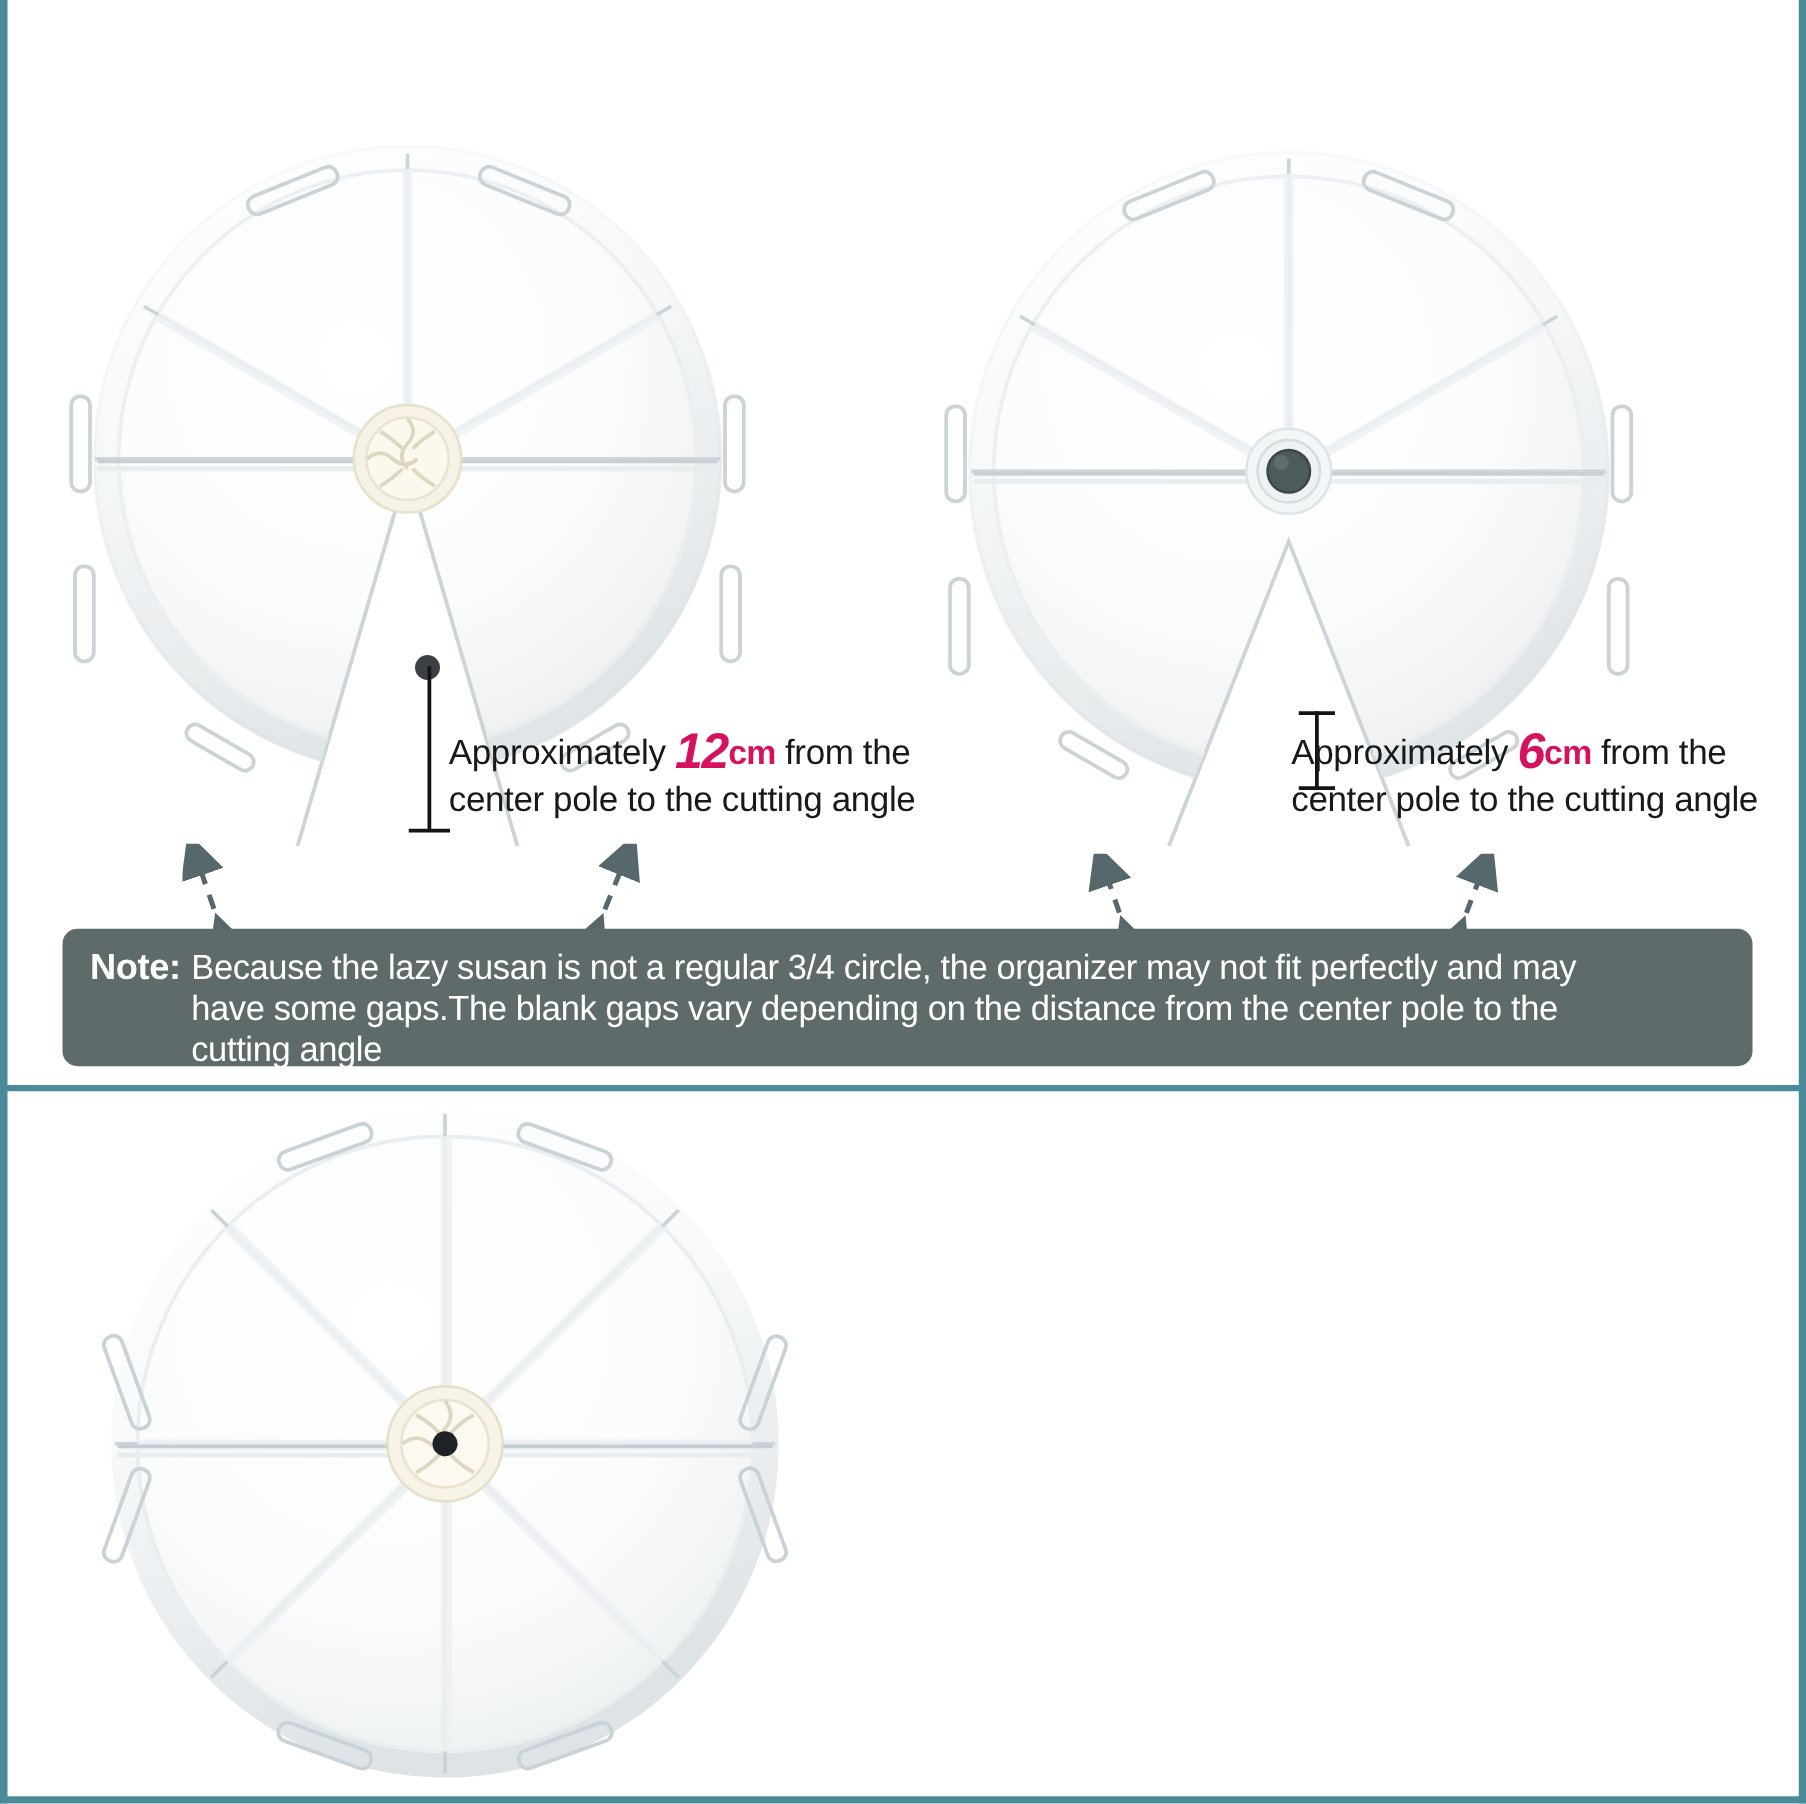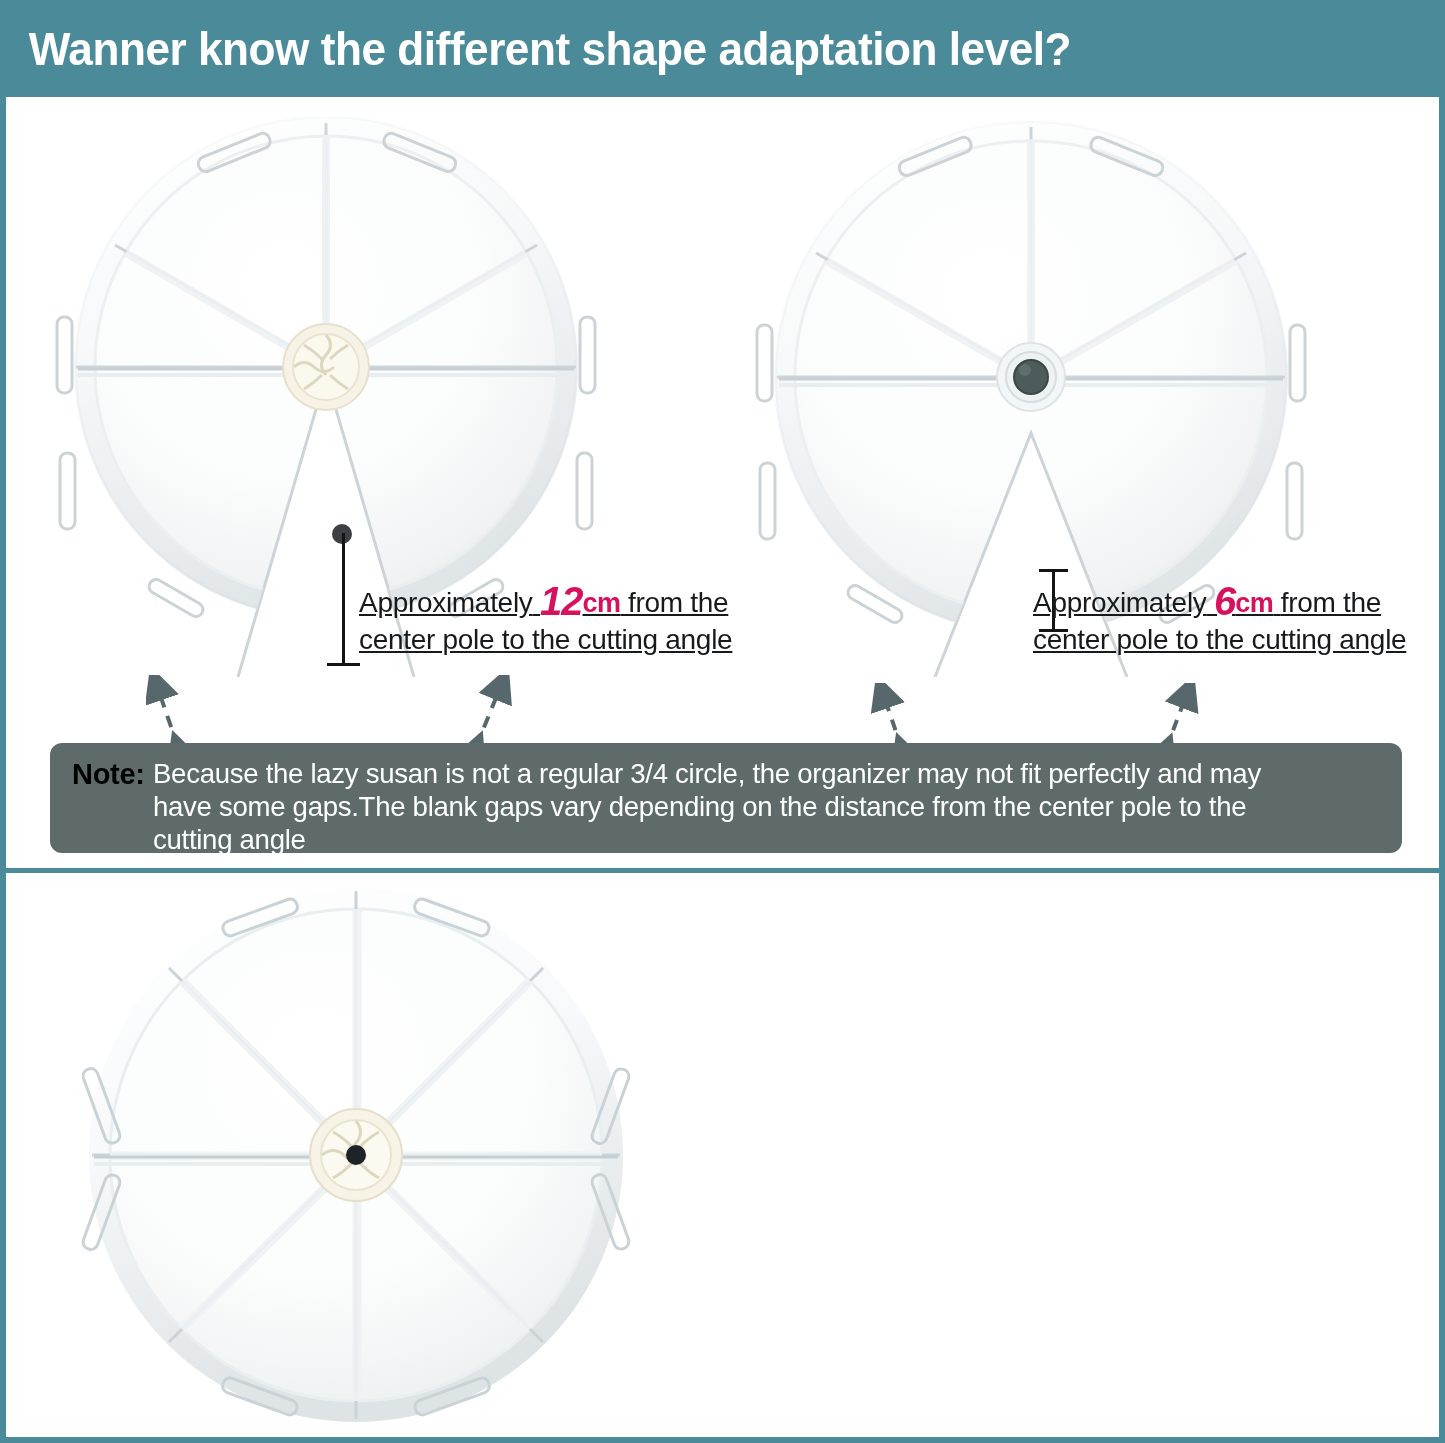--- a/index.html
+++ b/index.html
@@ -55,21 +55,20 @@
   #fig-full  {left:70px;  top:10px;  width:560px;height:545px;}
   .fig svg{display:block;width:100%;height:100%;}
 
   
   .ann{
     position:absolute;
     font-family:"Liberation Sans", sans-serif;
     color:#17191b;
     line-height:1.12;
     white-space:nowrap;
-    text-decoration:underline;
   }
   .ann-dim{font-size:28px;letter-spacing:-0.3px;}
   .ann-dim .num{
     color:#d6115e;
     font-size:40px;
     font-weight:bold;
     font-style:italic;
     vertical-align:-3px;
     letter-spacing:-1px;
   }
@@ -101,36 +100,33 @@
     position:absolute;
     left:50px;top:743px;width:1352px;height:110px;
     background:#5f6b6b;
     border-radius:12px;
     box-sizing:border-box;
     padding:14px 22px 10px 22px;
     z-index:36;
   }
   #note .note-row{display:flex;align-items:flex-start;}
   #note .note-label{
-    color:#000000;font-size:29px;font-weight:bold;
+    color:#ffffff;font-size:29px;font-weight:bold;
     letter-spacing:-0.3px;padding-right:8px;flex:0 0 auto;line-height:1.2;
   }
   #note .note-body{
     color:#ffffff;font-size:28px;letter-spacing:-0.3px;line-height:1.18;
     transform:scaleX(0.985);transform-origin:left top;
   }
 </style>
 </head>
 <body>
 
 <div id="page">
 
-  <div id="header">
-    <div class="title">Wanner know the different shape adaptation level?</div>
-  </div>
 
   <div id="upper">
 
     <div class="fig" id="fig-left">
       <svg viewBox="0 0 600 560" xmlns="http://www.w3.org/2000/svg" aria-hidden="true">
         <defs>
           <radialGradient id="plateA" cx="42%" cy="34%" r="72%">
             <stop offset="0%" stop-color="#ffffff"></stop>
             <stop offset="55%" stop-color="#fbfcfc"></stop>
             <stop offset="86%" stop-color="#f0f2f3"></stop>

